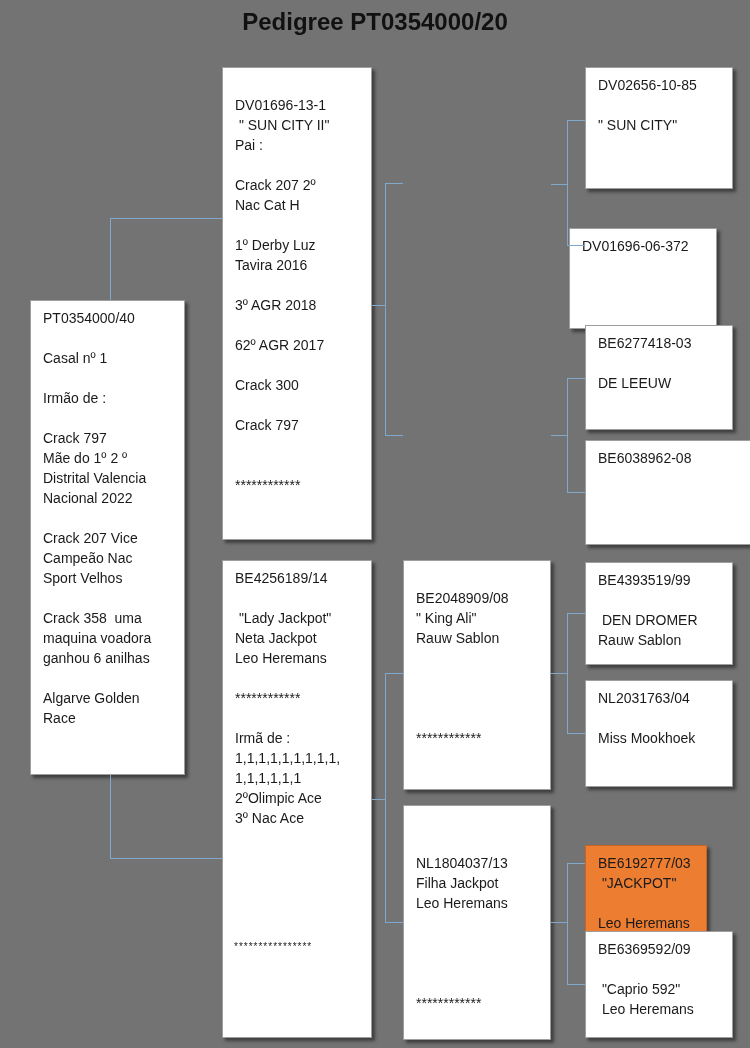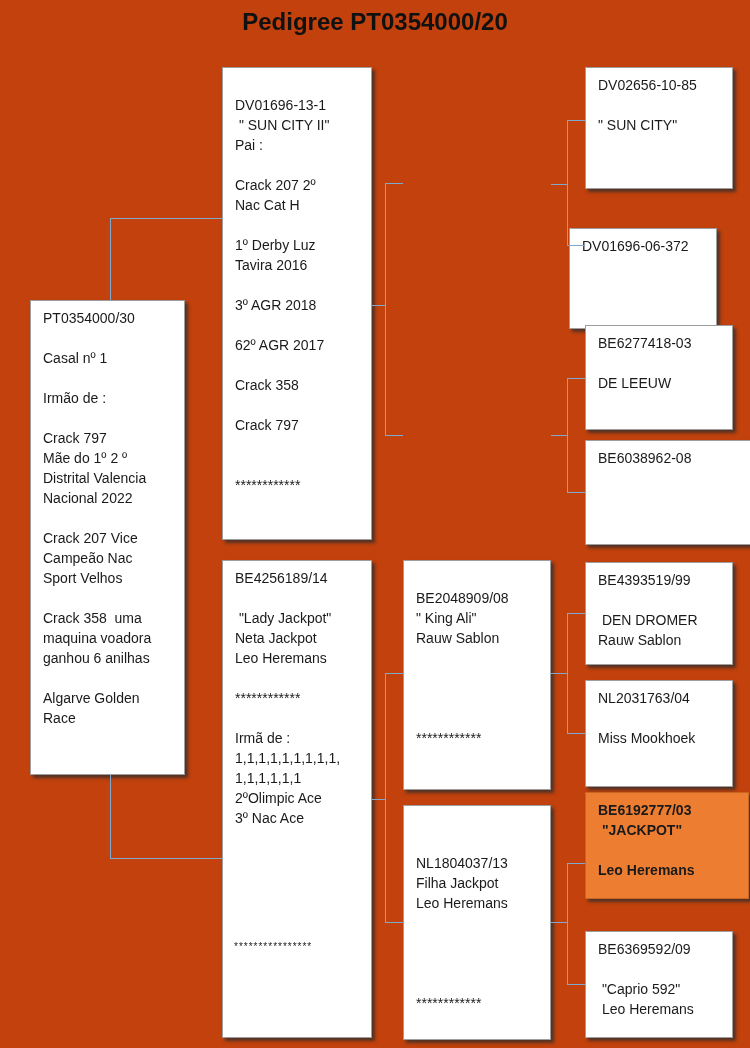--- a/index.html
+++ b/index.html
@@ -1,21 +1,21 @@
 <!DOCTYPE html>
 <html><head>
 <meta charset="utf-8">
 <style>
   * { margin: 0; padding: 0; box-sizing: border-box; }
   body { background: #fff; font-family: "Liberation Sans", "DejaVu Sans", sans-serif; }
   #canvas {
     position: relative;
     width: 750px;
     height: 1048px;
-    background: #c2410c;
+    background: #737373;
     overflow: hidden;
   }
   .title {
     position: absolute;
     top: 8px; left: 0; width: 750px;
     text-align: center;
     font-size: 24px;
     font-weight: bold;
     color: #111;
   }
@@ -51,21 +51,21 @@
   .footer .fline { font-size: 13.5px; line-height: 22px; }
 </style>
 </head>
 <body>
 
 <div id="canvas">
 
   <div class="title">Pedigree PT0354000/20</div>
 
   <div class="pbox" style="left:30px; top:300px; width:155px; height:475px;">
-      <div class="line">PT0354000/30</div>
+      <div class="line">PT0354000/40</div>
       <div class="line">&nbsp;</div>
       <div class="line">Casal nº 1</div>
       <div class="line">&nbsp;</div>
       <div class="line">Irmão de :</div>
       <div class="line">&nbsp;</div>
       <div class="line">Crack 797</div>
       <div class="line">Mãe do 1º 2 º</div>
       <div class="line">Distrital Valencia</div>
       <div class="line">Nacional 2022</div>
       <div class="line">&nbsp;</div>
@@ -90,21 +90,21 @@
       <div class="line">Crack 207 2º</div>
       <div class="line">Nac Cat H</div>
       <div class="line">&nbsp;</div>
       <div class="line">1º Derby Luz</div>
       <div class="line">Tavira 2016</div>
       <div class="line">&nbsp;</div>
       <div class="line">3º AGR 2018</div>
       <div class="line">&nbsp;</div>
       <div class="line">62º AGR 2017</div>
       <div class="line">&nbsp;</div>
-      <div class="line">Crack 358</div>
+      <div class="line">Crack 300</div>
       <div class="line">&nbsp;</div>
       <div class="line">Crack 797</div>
       <div class="line">&nbsp;</div>
       <div class="line">&nbsp;</div>
       <div class="line">************</div>
     </div>
   <div class="pbox" style="left:222px; top:560px; width:150px; height:478px;">
   <div class="line">BE4256189/14</div>
       <div class="line">&nbsp;</div>
       <div class="line"> "Lady Jackpot"</div>
@@ -165,21 +165,21 @@
       <div class="line">BE4393519/99</div>
       <div class="line">&nbsp;</div>
       <div class="line"> DEN DROMER</div>
       <div class="line">Rauw Sablon</div>
     </div>
   <div class="pbox" style="left:585px; top:680px; width:148px; height:107px;">
       <div class="line">NL2031763/04</div>
       <div class="line">&nbsp;</div>
       <div class="line">Miss Mookhoek</div>
     </div>
-  <div class="pbox box--orange" style="left:585px; top:792px; width:164px; height:107px;font-weight:bold;">
+  <div class="pbox box--orange" style="left:585px; top:845px; width:122px; height:107px;">
       <div class="line">BE6192777/03</div>
       <div class="line"> "JACKPOT"</div>
       <div class="line">&nbsp;</div>
       <div class="line">Leo Heremans</div>
     </div>
   <div class="pbox" style="left:585px; top:931px; width:148px; height:107px;">
       <div class="line">BE6369592/09</div>
       <div class="line">&nbsp;</div>
       <div class="line"> "Caprio 592"</div>
       <div class="line"> Leo Heremans</div>

